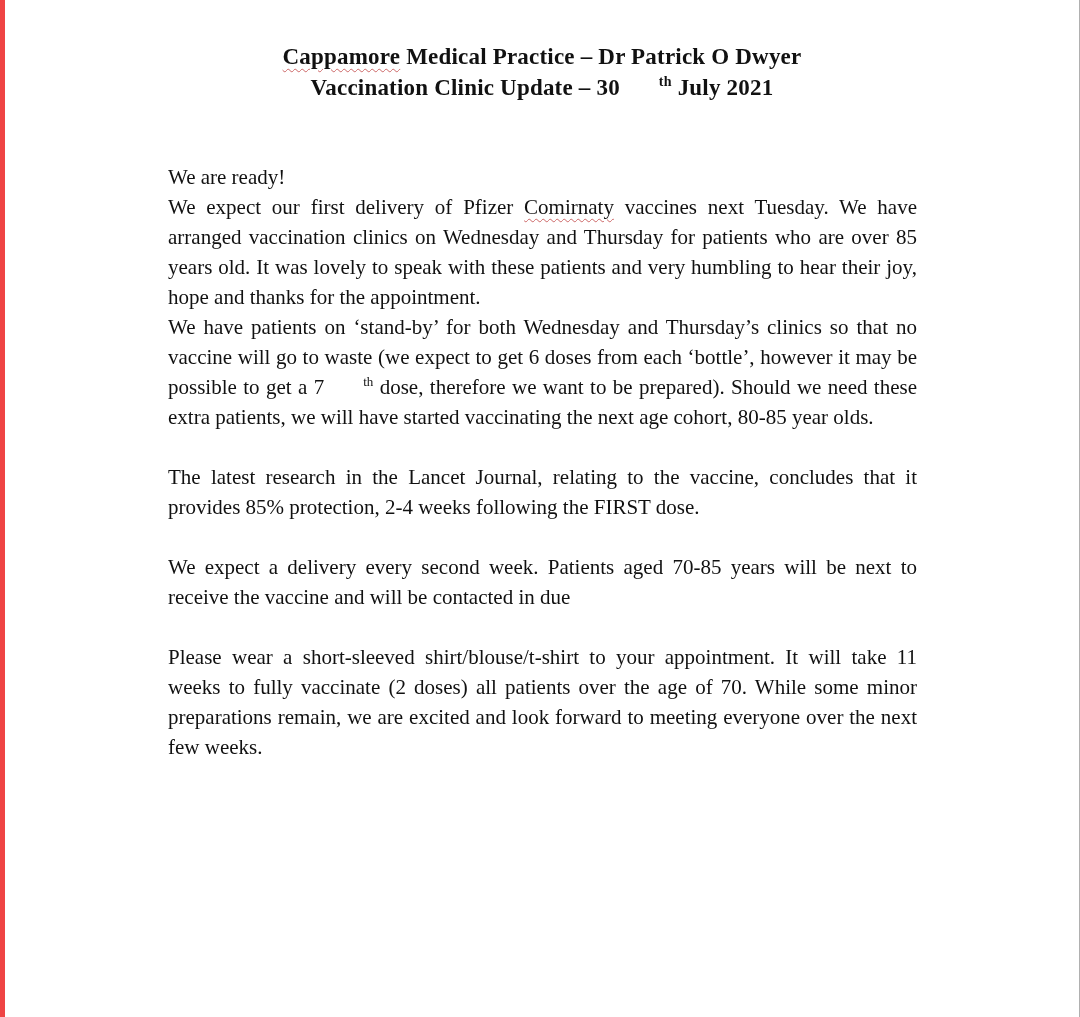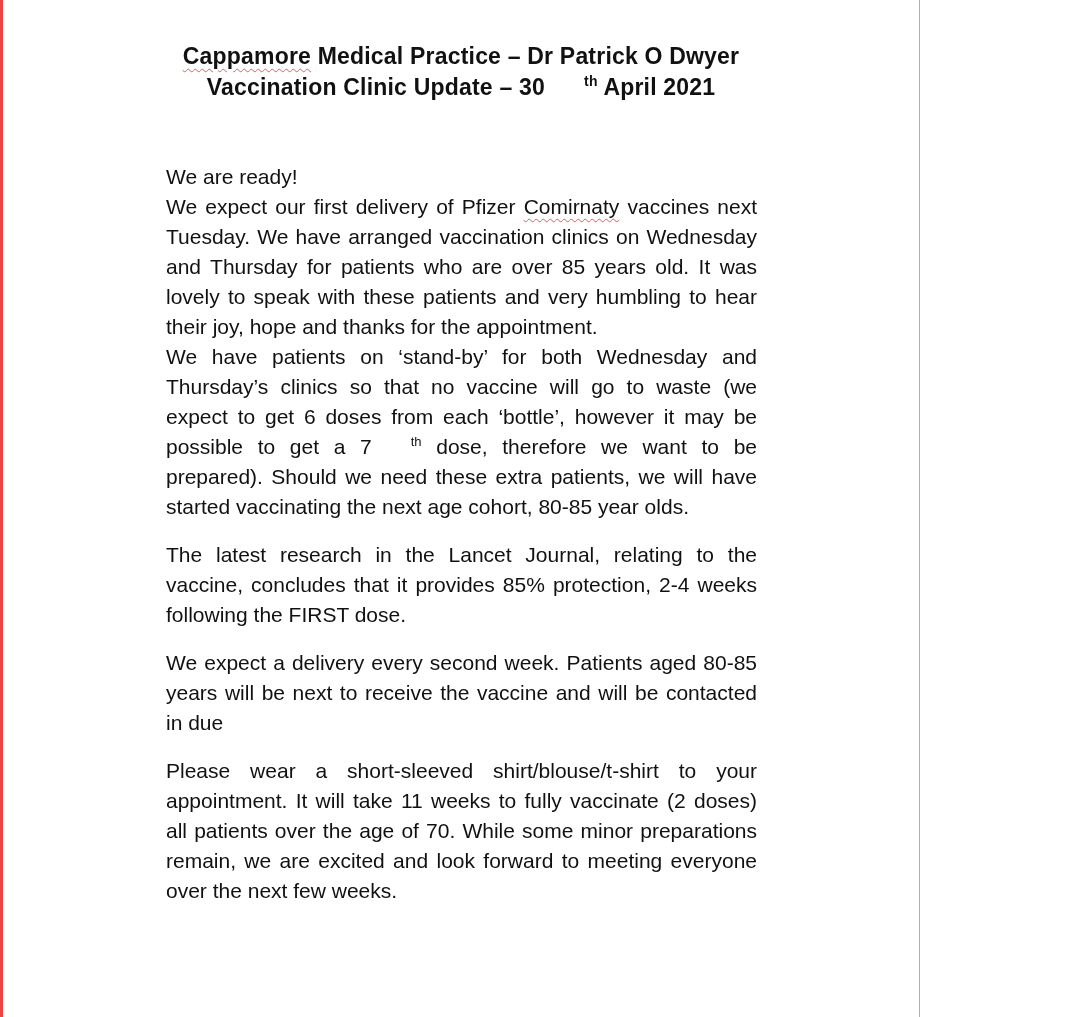--- a/index.html
+++ b/index.html
@@ -2,27 +2,27 @@
 <html><head>
 <meta charset="utf-8">
 <style>
   html, body {
     margin: 0;
     padding: 0;
     background: #ffffff;
   }
   .page {
     position: relative;
-    width: 920px;
+    width: 1080px;
     height: 1017px;
     box-sizing: border-box;
     background: #ffffff;
-    border-left: 3px solid #ef4444;
+    border-left: 5px solid #ef4444;
     border-right: 1px solid #b0b0b0;
-    font-family: Liberation Sans, sans-serif;
+    font-family: Liberation Serif, serif;
     color: #111111;
     overflow: hidden;
   }
   .doc-title {
     margin: 0;
     padding-top: 41px;
     text-align: center;
     font-size: 23px;
     line-height: 31px;
     font-weight: bold;
@@ -34,21 +34,21 @@
   .content {
     margin: 59px 162px 0 163px;
     font-size: 21px;
     line-height: 30px;
     text-align: justify;
   }
   .block {
     margin: 0;
   }
   .block + .block {
-    margin-top: 18px;
+    margin-top: 30px;
   }
   .misspell {
     text-decoration: underline;
     text-decoration-style: wavy;
     text-decoration-color: #cc6666;
     text-decoration-thickness: 1px;
     text-underline-offset: 4px;
   }
   sup.sup-th {
     font-size: 13px;
@@ -60,27 +60,27 @@
     font-size: 14px;
   }
 </style>
 </head>
 <body>
 
 <div class="page">
 
   <h1 class="doc-title">
     <span class="t-line"><span class="misspell">Cappamore</span><span> Medical Practice – Dr Patrick O Dwyer</span></span>
-    <span class="t-line"><span>Vaccination Clinic Update – 30</span><sup class="sup-th">th</sup><span> April 2021</span></span>
+    <span class="t-line"><span>Vaccination Clinic Update – 30</span><sup class="sup-th">th</sup><span> July 2021</span></span>
   </h1>
 
   <div class="content">
 
     <div class="block"><span>We are ready!</span><br><span>We expect our first delivery of Pfizer </span><span class="misspell">Comirnaty</span><span> vaccines next Tuesday. We have arranged vaccination clinics on Wednesday and Thursday for patients who are over 85 years old. It was lovely to speak with these patients and very humbling to hear their joy, hope and thanks for the appointment.</span><br><span>We have patients on ‘stand-by’ for both Wednesday and Thursday’s clinics so that no vaccine will go to waste (we expect to get 6 doses from each ‘bottle’, however it may be possible to get a 7</span><sup class="sup-th">th</sup><span> dose, therefore we want to be prepared). Should we need these extra patients, we will have started vaccinating the next age cohort, 80-85 year olds.</span></div>
 
     <div class="block">The latest research in the Lancet Journal, relating to the vaccine, concludes that it provides 85% protection, 2-4 weeks following the FIRST dose.</div>
 
-    <div class="block"><span>We expect a delivery every second week. Patients aged 80-85 years will be next to receive the vaccine and will be contacted in due</span><br></div>
+    <div class="block"><span>We expect a delivery every second week. Patients aged 70-85 years will be next to receive the vaccine and will be contacted in due</span><br></div>
 
     <div class="block">Please wear a short-sleeved shirt/blouse/t-shirt to your appointment. It will take 11 weeks to fully vaccinate (2 doses) all patients over the age of 70. While some minor preparations remain, we are excited and look forward to meeting everyone over the next few weeks.</div>
 
   </div>
 </div>
 
 </body></html>

